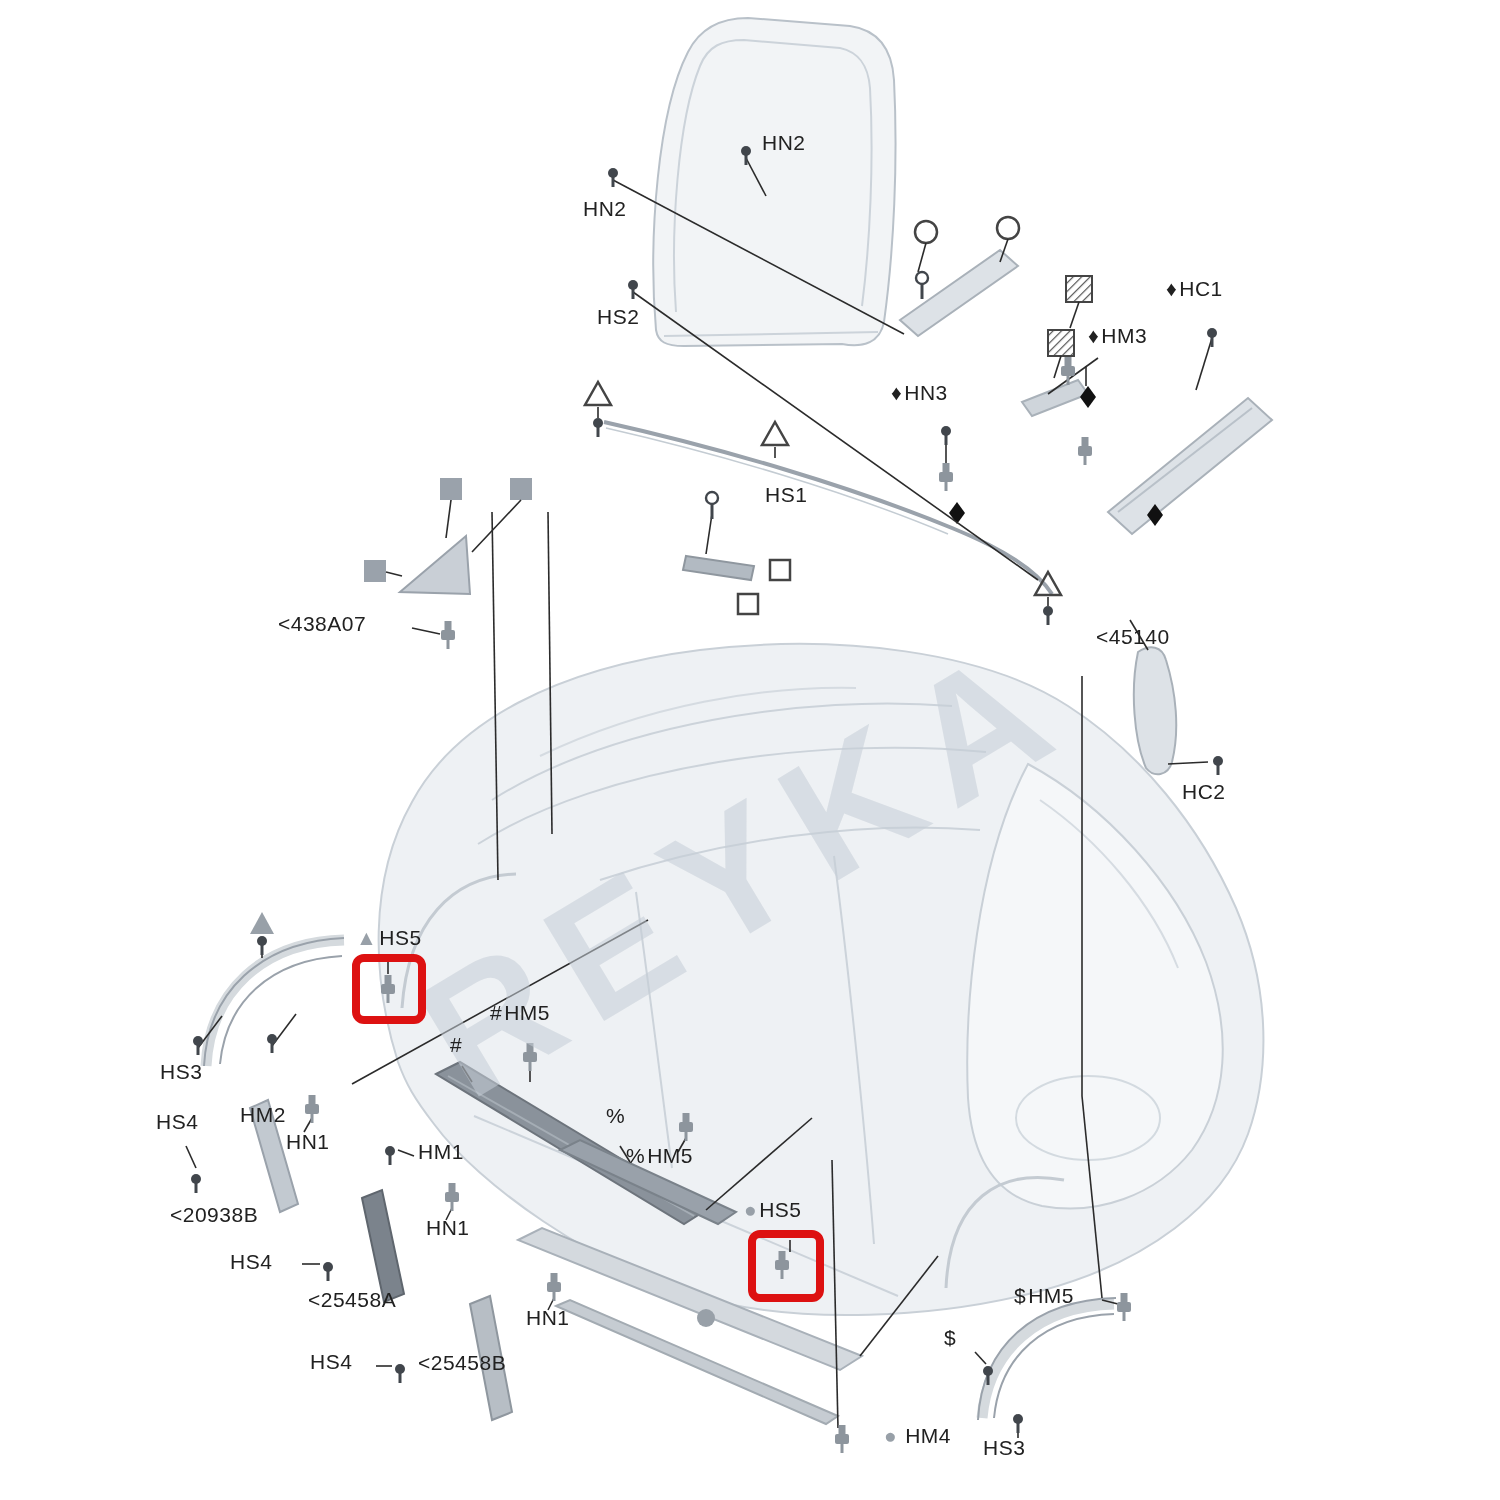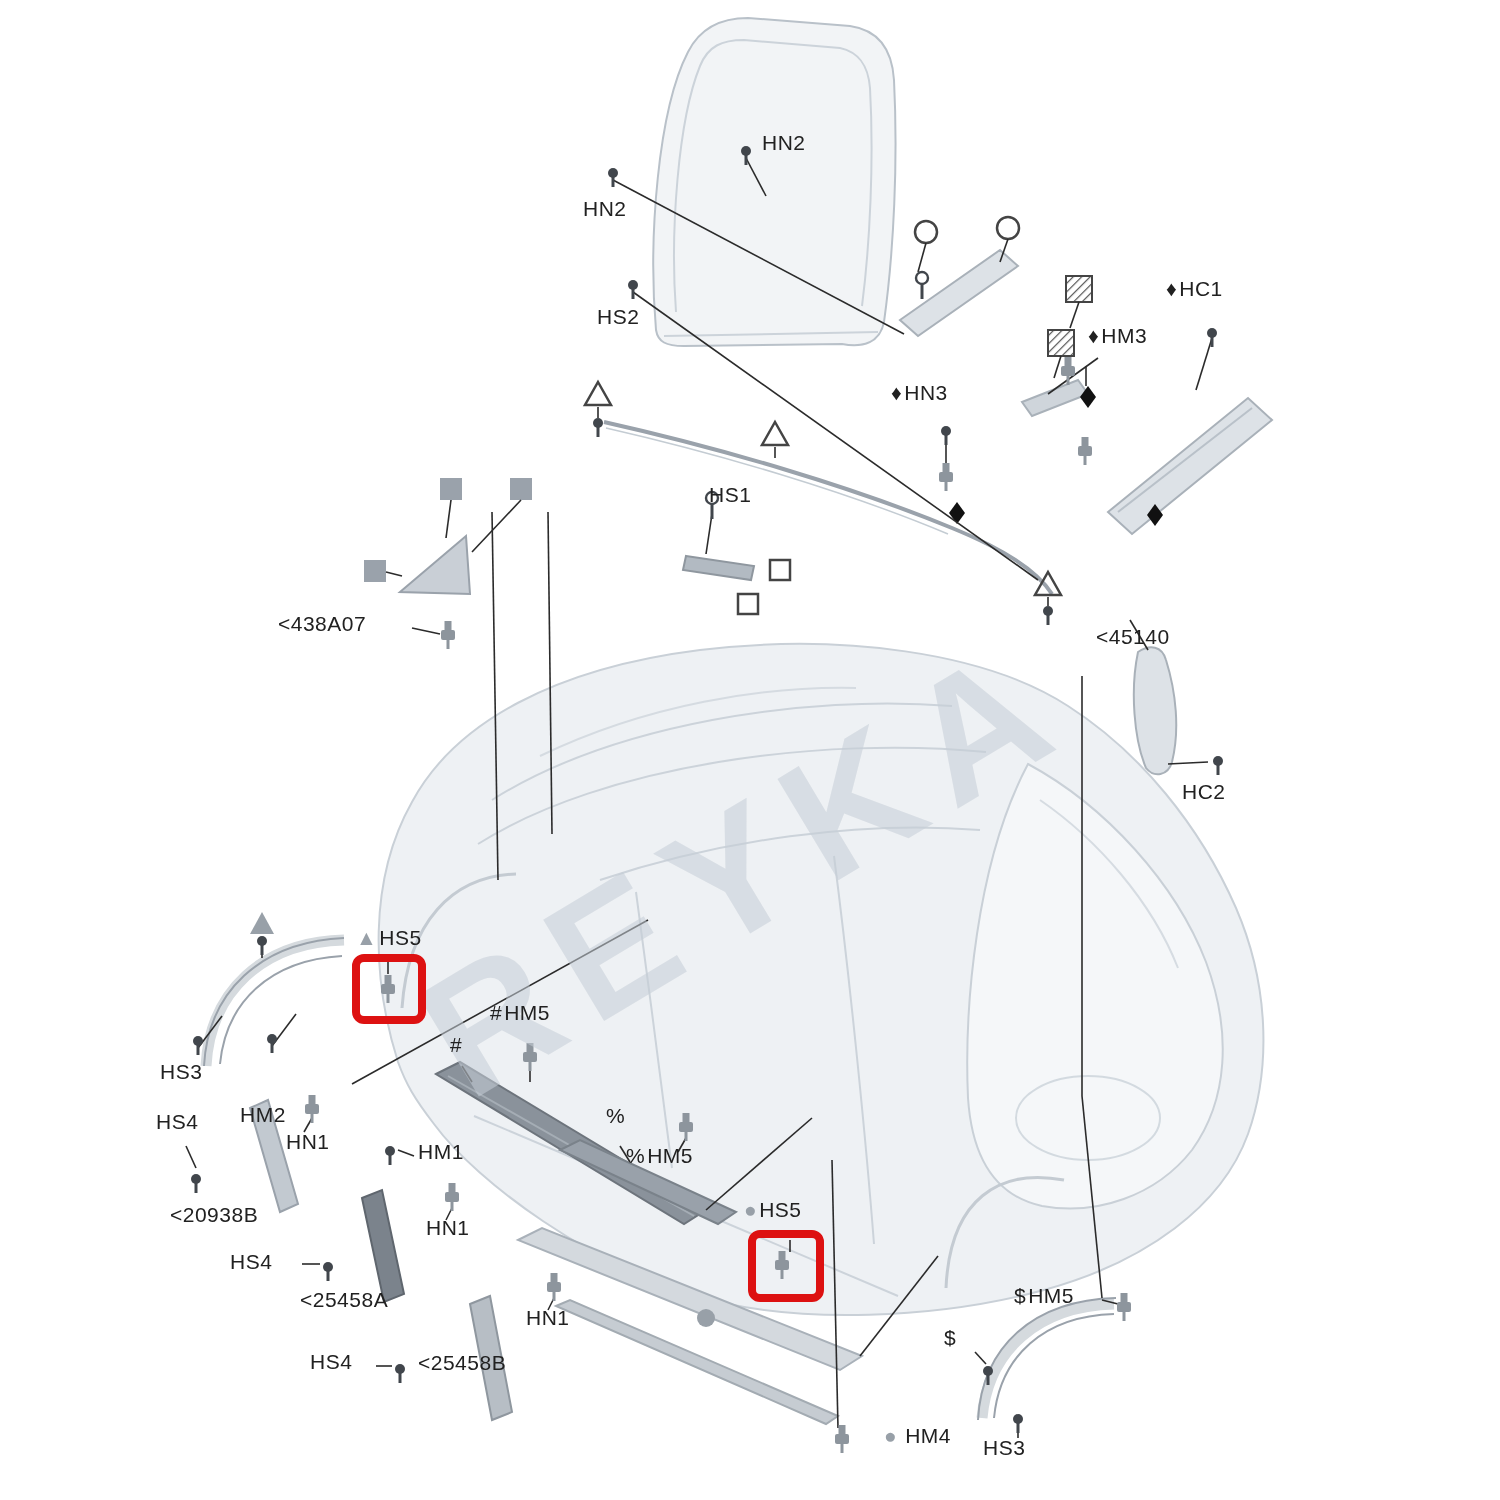--- a/index.html
+++ b/index.html
@@ -232,38 +232,38 @@
 
 <div class="hl" style="left:352px;top:954px;width:58px;height:54px;"></div>
 <div class="hl" style="left:748px;top:1230px;width:60px;height:56px;"></div>
 
 <div class="lbl" style="left:762px;top:131px;"><span>HN2</span></div>
 <div class="lbl" style="left:583px;top:197px;"><span>HN2</span></div>
 <div class="lbl" style="left:597px;top:305px;"><span>HS2</span></div>
 <div class="lbl" style="left:1166px;top:277px;"><span class="pre">♦</span><span>HC1</span></div>
 <div class="lbl" style="left:1088px;top:324px;"><span class="pre">♦</span><span>HM3</span></div>
 <div class="lbl" style="left:891px;top:381px;"><span class="pre">♦</span><span>HN3</span></div>
-<div class="lbl" style="left:709px;top:483px;"><span>HS1</span></div>
+<div class="lbl" style="left:765px;top:483px;"><span>HS1</span></div>
 <div class="lbl" style="left:278px;top:612px;"><span>&lt;438A07</span></div>
 <div class="lbl" style="left:1096px;top:589px;margin-top:36px;"><span>&lt;45140</span></div>
 <div class="lbl" style="left:1182px;top:780px;"><span>HC2</span></div>
 <div class="lbl" style="left:336px;top:926px;margin-left:20px;"><span class="pre pre-grey">▲</span><span>HS5</span></div>
 <div class="lbl" style="left:490px;top:1001px;"><span class="pre">#</span><span>HM5</span></div>
 <div class="lbl" style="left:450px;top:1033px;"><span>#</span></div>
 <div class="lbl" style="left:160px;top:1060px;"><span>HS3</span></div>
 <div class="lbl" style="left:240px;top:1103px;"><span>HM2</span></div>
 <div class="lbl" style="left:156px;top:1110px;"><span>HS4</span></div>
 <div class="lbl" style="left:286px;top:1130px;"><span>HN1</span></div>
 <div class="lbl" style="left:418px;top:1140px;"><span>HM1</span></div>
 <div class="lbl" style="left:606px;top:1104px;"><span>%</span></div>
 <div class="lbl" style="left:626px;top:1144px;"><span class="pre">%</span><span>HM5</span></div>
 <div class="lbl" style="left:170px;top:1203px;"><span>&lt;20938B</span></div>
 <div class="lbl" style="left:426px;top:1216px;"><span>HN1</span></div>
 <div class="lbl" style="left:230px;top:1250px;"><span>HS4</span></div>
-<div class="lbl" style="left:300px;top:1288px;"><span>&lt;25458A</span></div>
+<div class="lbl" style="left:308px;top:1288px;"><span>&lt;25458A</span></div>
 <div class="lbl" style="left:744px;top:1198px;"><span class="pre pre-grey">●</span><span>HS5</span></div>
 <div class="lbl" style="left:526px;top:1306px;"><span>HN1</span></div>
 <div class="lbl" style="left:1014px;top:1284px;"><span class="pre">$</span><span>HM5</span></div>
 <div class="lbl" style="left:944px;top:1326px;"><span>$</span></div>
 <div class="lbl" style="left:310px;top:1350px;"><span>HS4</span></div>
 <div class="lbl" style="left:418px;top:1351px;"><span>&lt;25458B</span></div>
 <div class="lbl" style="left:884px;top:1424px;"><span class="pre pre-grey pre-sp">●</span><span>HM4</span></div>
 <div class="lbl" style="left:983px;top:1436px;"><span>HS3</span></div>
 
 </div>

